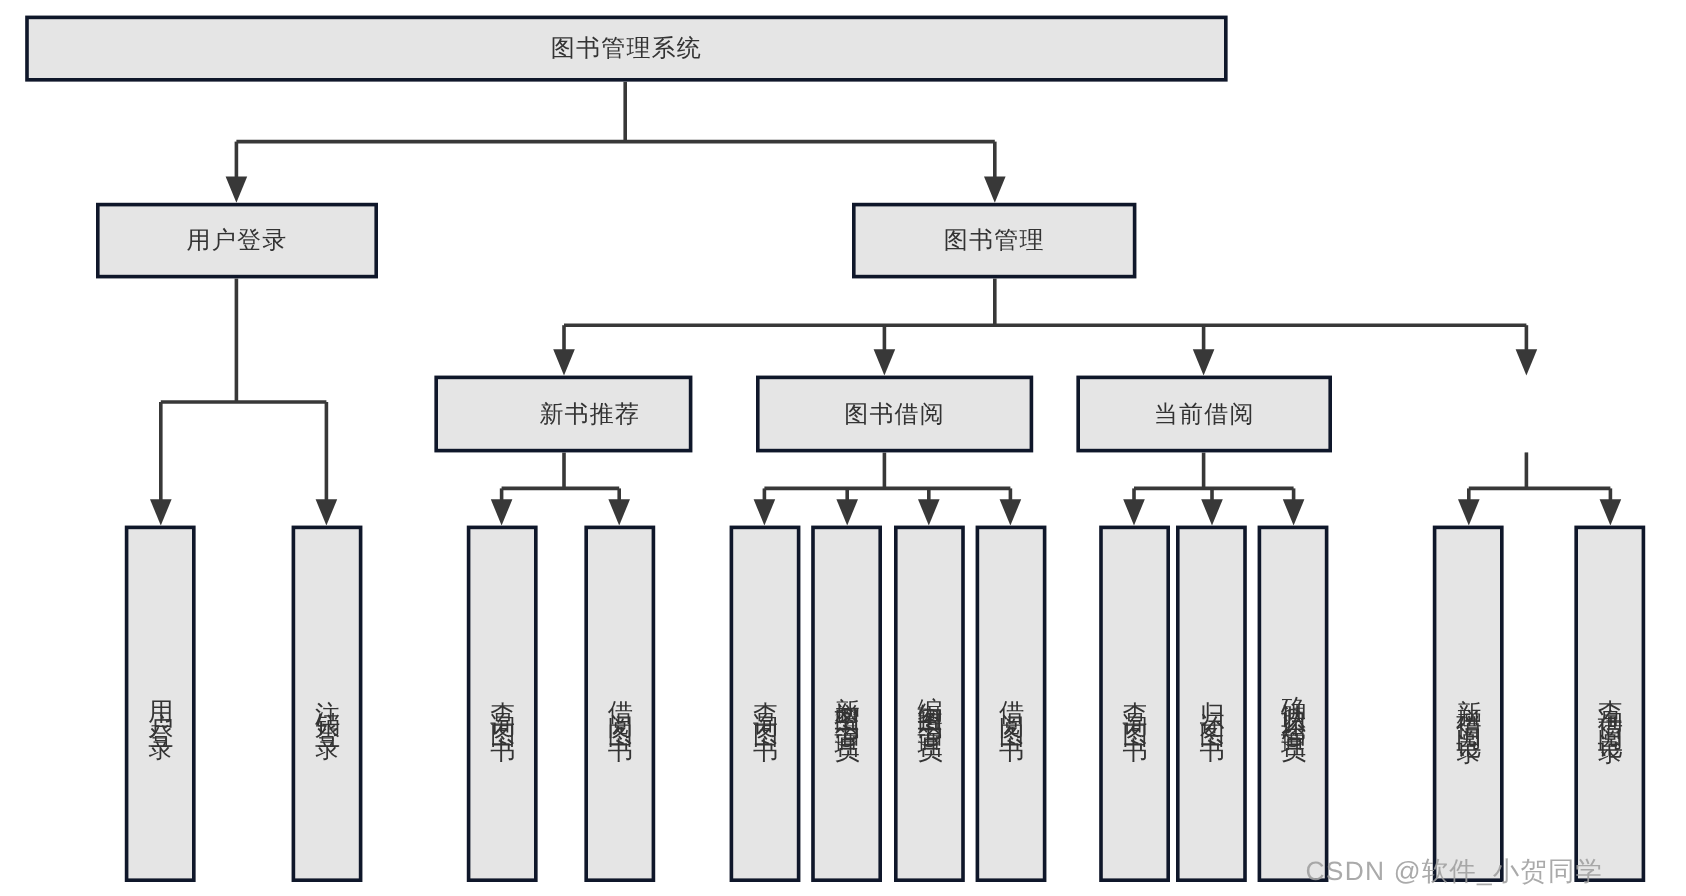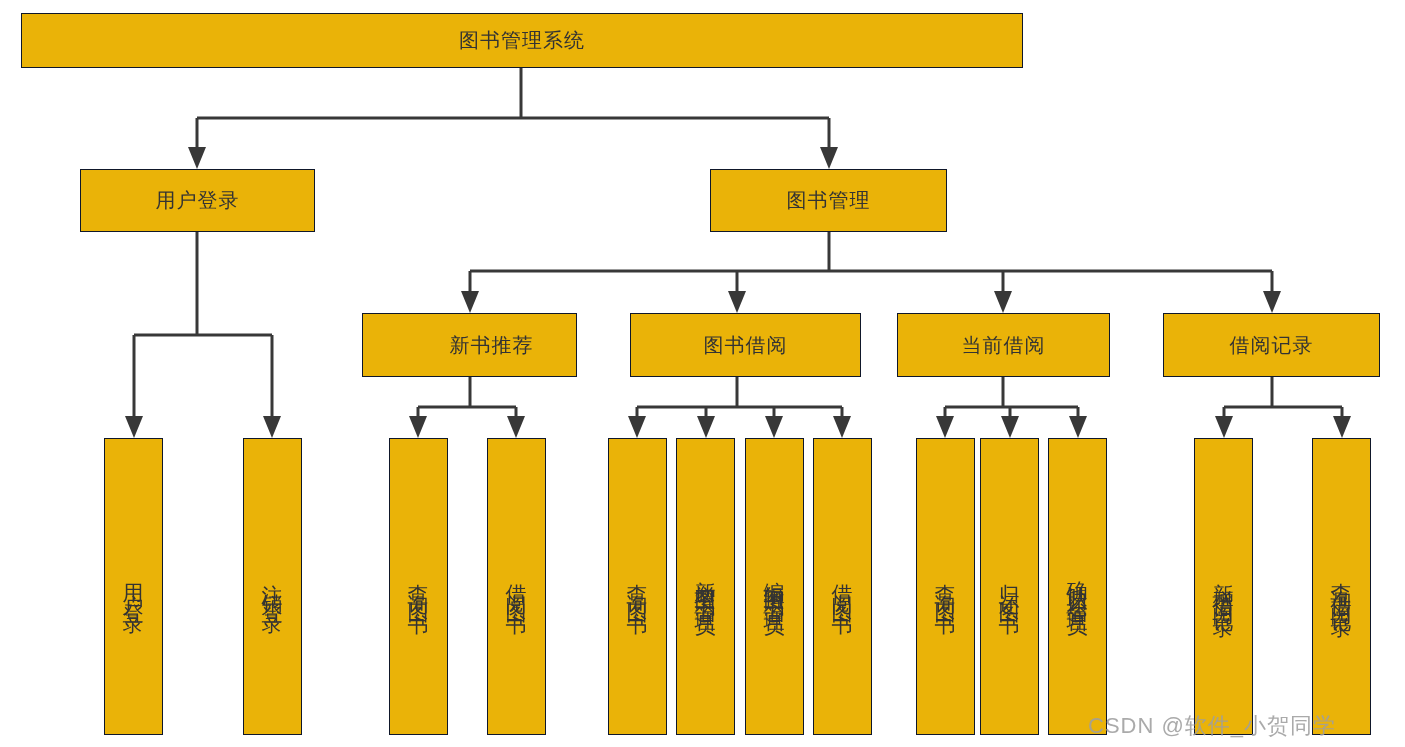--- a/index.html
+++ b/index.html
@@ -12,22 +12,22 @@
     overflow: hidden;
   }
   svg.wires {
     position: absolute;
     left: 0; top: 0;
     width: 1405px; height: 747px;
   }
   .node {
     position: absolute;
     box-sizing: border-box;
-    background: #eab308;
-    border: 1px solid #0f172a;
+    background: #e5e5e5;
+    border: 3px solid #0f172a;
     display: flex;
     align-items: center;
     justify-content: center;
     color: #333333;
     font-size: 20px;
     letter-spacing: 1px;
     z-index: 2;
   }
   .leaf {
     font-size: 21px;
@@ -134,23 +134,20 @@
 
   <div class="node" style="left:362px; top:313px; width:215px; height:64px;padding-left:44px;">
     <span>新书推荐</span>
   </div>
   <div class="node" style="left:630px; top:313px; width:231px; height:64px;">
     <span>图书借阅</span>
   </div>
   <div class="node" style="left:897px; top:313px; width:213px; height:64px;text-align:center;">
     <span>当前借阅</span>
   </div>
-  <div class="node" style="left:1163px; top:313px; width:217px; height:64px;">
-    <span>借阅记录</span>
-  </div>
 
   <div class="node leaf" style="left:104px; top:438px; width:59px; height:297px;">
     <span class="v-label" style="letter-spacing: 10px;">用户登录</span>
   </div>
   <div class="node leaf" style="left:243px; top:438px; width:59px; height:297px;">
     <span class="v-label" style="letter-spacing: 10px;">注销登录</span>
   </div>
 
   <div class="node leaf" style="left:389px; top:438px; width:59px; height:297px;">
     <span class="v-label" style="letter-spacing: 10px;">查询图书</span>

